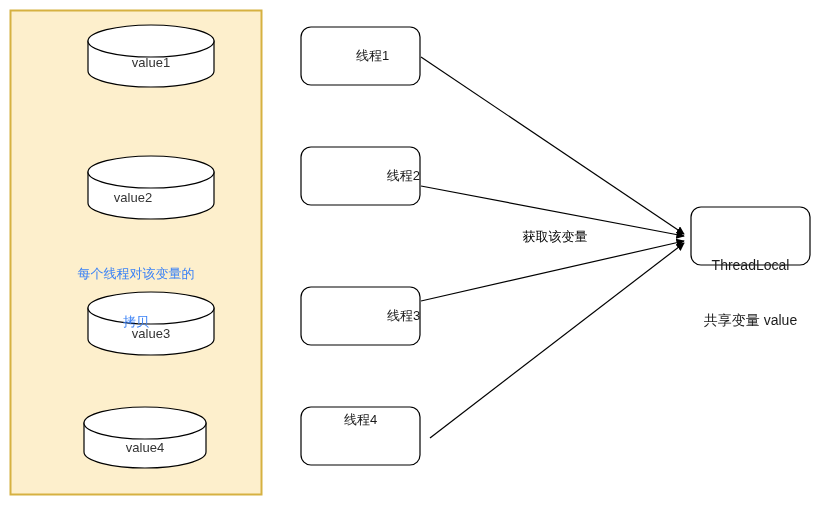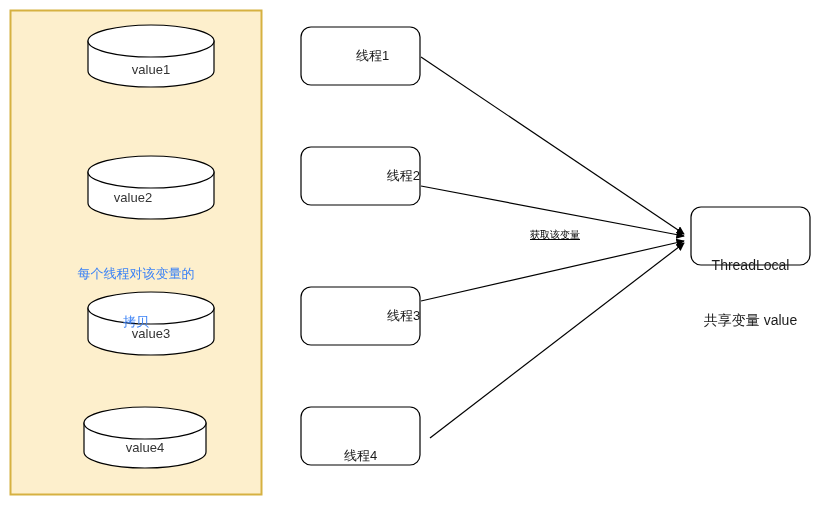--- a/index.html
+++ b/index.html
@@ -15,21 +15,21 @@
     position:absolute;
     color:#000000;
     text-align:center;
     line-height:1.25;
     white-space:pre;
     pointer-events:none;
   }
   .cyl-label{font-size:13px;color:#333333;}
   .box-label{font-size:13px;color:#1a1a1a;}
   .side-note{font-size:13px;color:#3b82f6;}
-  .edge-note{font-size:10px;color:#000000;text-decoration:underline;}
+  .edge-note{font-size:13px;color:#000000;}
   .tl-label{font-size:14px;color:#1a1a1a;line-height:1.3;}
 </style>
 </head>
 <body>
 
 <div id="canvas">
 
   <svg id="svg-layer" viewBox="0 0 821 507" xmlns="http://www.w3.org/2000/svg">
     <defs>
       <marker id="arrowhead" viewBox="0 0 10 10" refX="9" refY="5" markerWidth="7" markerHeight="7" orient="auto-start-reverse">
@@ -65,34 +65,34 @@
     <line x1="430" y1="438" x2="684" y2="243" stroke="#000000" stroke-width="1.2" marker-end="url(#arrowhead)"></line>
 
     <rect x="301" y="27" width="119" height="58" rx="10" ry="10" fill="#ffffff" stroke="#000000" stroke-width="1.2"></rect>
     <rect x="301" y="147" width="119" height="58" rx="10" ry="10" fill="#ffffff" stroke="#000000" stroke-width="1.2"></rect>
     <rect x="301" y="287" width="119" height="58" rx="10" ry="10" fill="#ffffff" stroke="#000000" stroke-width="1.2"></rect>
     <rect x="301" y="407" width="119" height="58" rx="10" ry="10" fill="#ffffff" stroke="#000000" stroke-width="1.2"></rect>
 
     <rect x="691" y="207" width="119" height="58" rx="10" ry="10" fill="#ffffff" stroke="#000000" stroke-width="1.2"></rect>
   </svg>
 
-  <div class="lbl cyl-label" style="left:88px;top:62px;width:126px;">value1</div>
+  <div class="lbl cyl-label" style="left:88px;top:55px;width:126px;">value1</div>
   <div class="lbl cyl-label" style="left:70px;top:190px;width:126px;">value2</div>
   <div class="lbl cyl-label" style="left:88px;top:326px;width:126px;">value3</div>
   <div class="lbl cyl-label" style="left:84px;top:440px;width:122px;">value4</div>
 
   <div class="lbl side-note" style="left:12px;top:233px;width:248px;">
     <div>每个线程对该变量的</div>
     <div>拷贝</div>
   </div>
 
   <div class="lbl box-label" style="left:301px;top:48px;width:143px;">线程1</div>
   <div class="lbl box-label" style="left:301px;top:168px;width:119px;text-align:right;">线程2</div>
   <div class="lbl box-label" style="left:301px;top:308px;width:119px;margin-left:43px;">线程3</div>
-  <div class="lbl box-label" style="left:301px;top:448px;width:119px;">线程4</div>
+  <div class="lbl box-label" style="left:301px;top:412px;width:119px;">线程4</div>
 
   <div class="lbl edge-note" style="left:495px;top:229px;width:120px;">获取该变量</div>
 
   <div class="lbl tl-label" style="left:691px;top:220px;width:119px;">
     <div>ThreadLocal</div>
     <div>共享变量 value</div>
   </div>
 
 </div>
 

